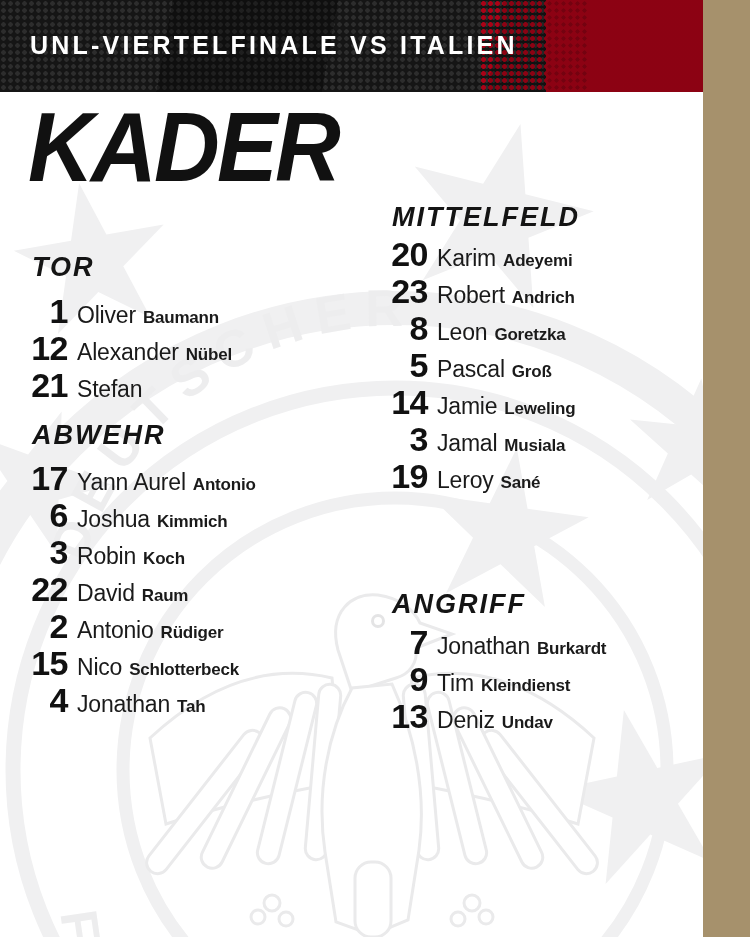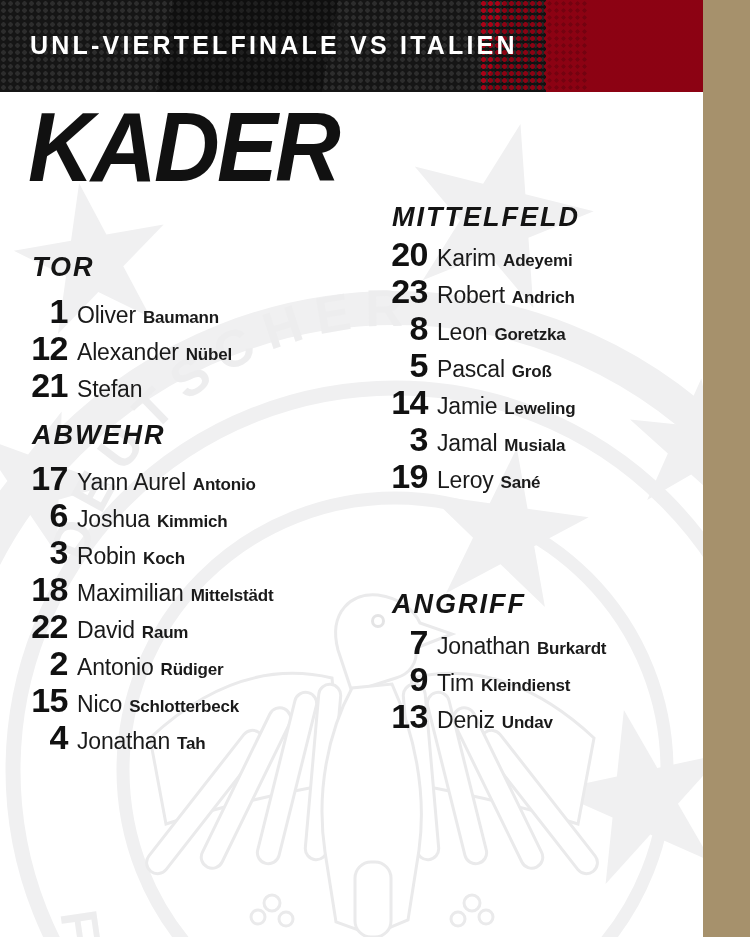--- a/index.html
+++ b/index.html
@@ -191,25 +191,20 @@
             <span class="num">6</span>
             <span class="fname">Joshua</span>
             <span class="lname">Kimmich</span>
           </div>
           <div class="row">
             <span class="num">3</span>
             <span class="fname">Robin</span>
             <span class="lname">Koch</span>
           </div>
           <div class="row">
-            <span class="num">18</span>
-            <span class="fname">Maximilian</span>
-            <span class="lname">Mittelstädt</span>
-          </div>
-          <div class="row">
             <span class="num">22</span>
             <span class="fname">David</span>
             <span class="lname">Raum</span>
           </div>
           <div class="row">
             <span class="num">2</span>
             <span class="fname">Antonio</span>
             <span class="lname">Rüdiger</span>
           </div>
           <div class="row">

